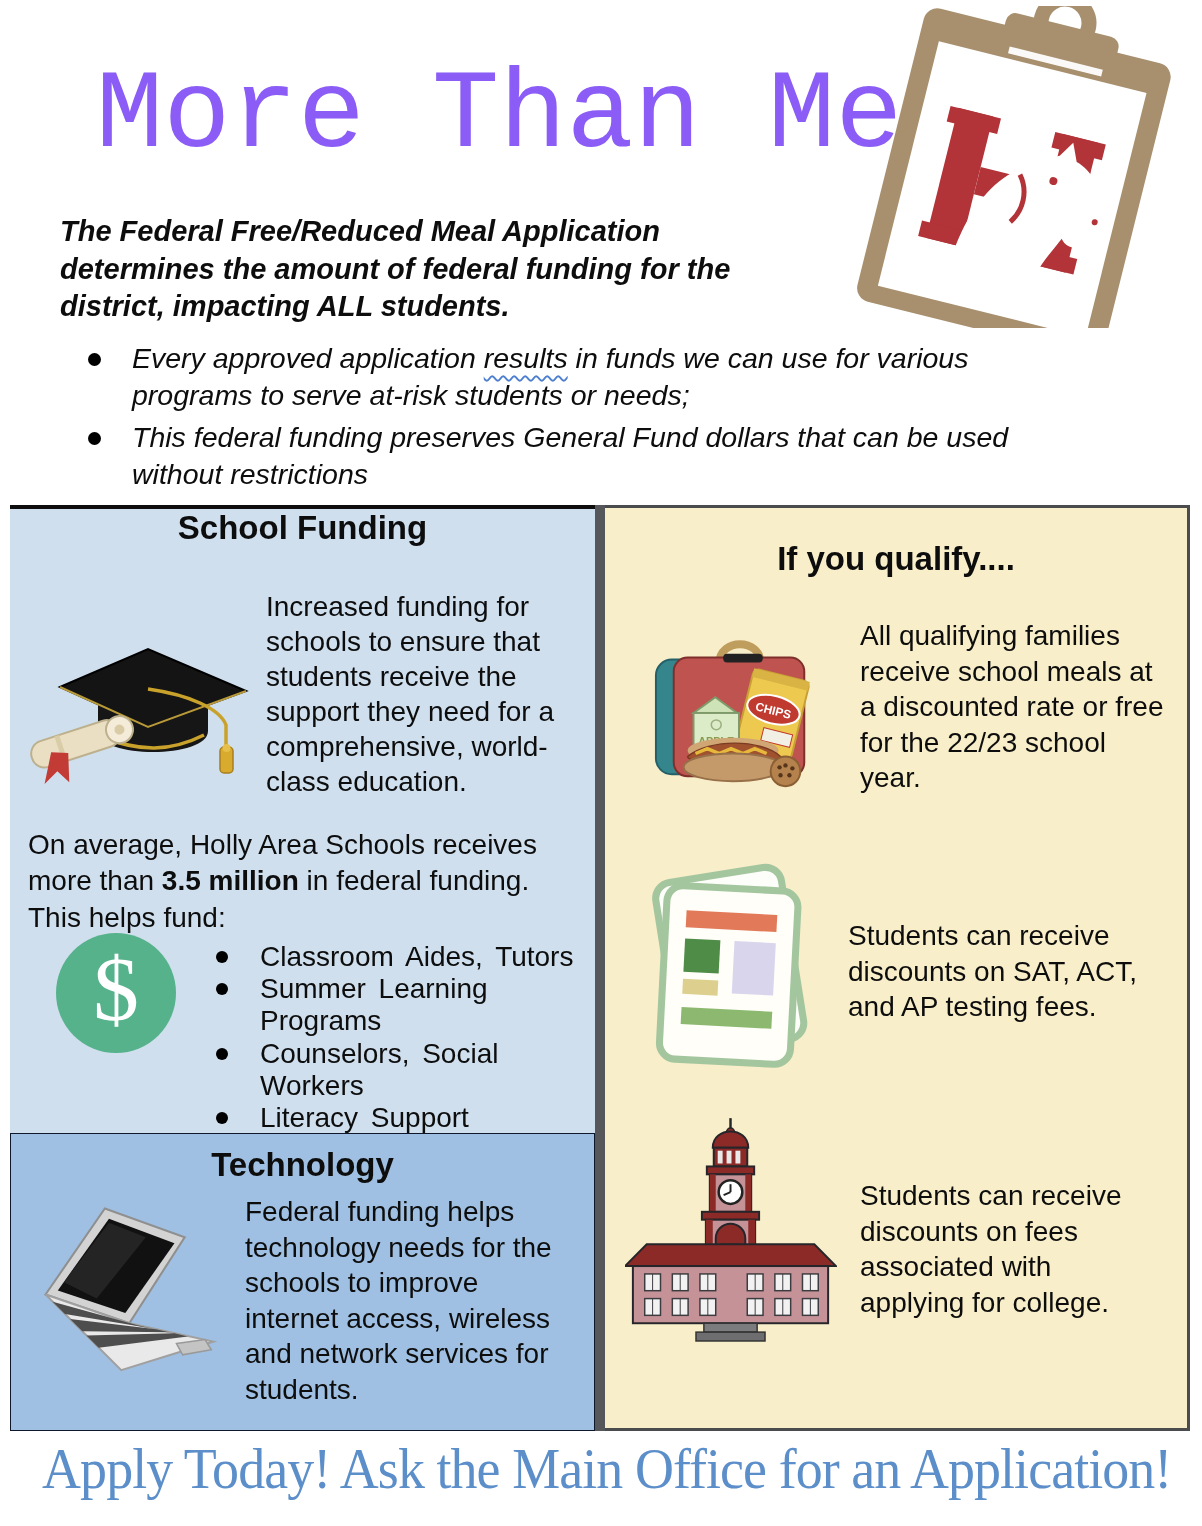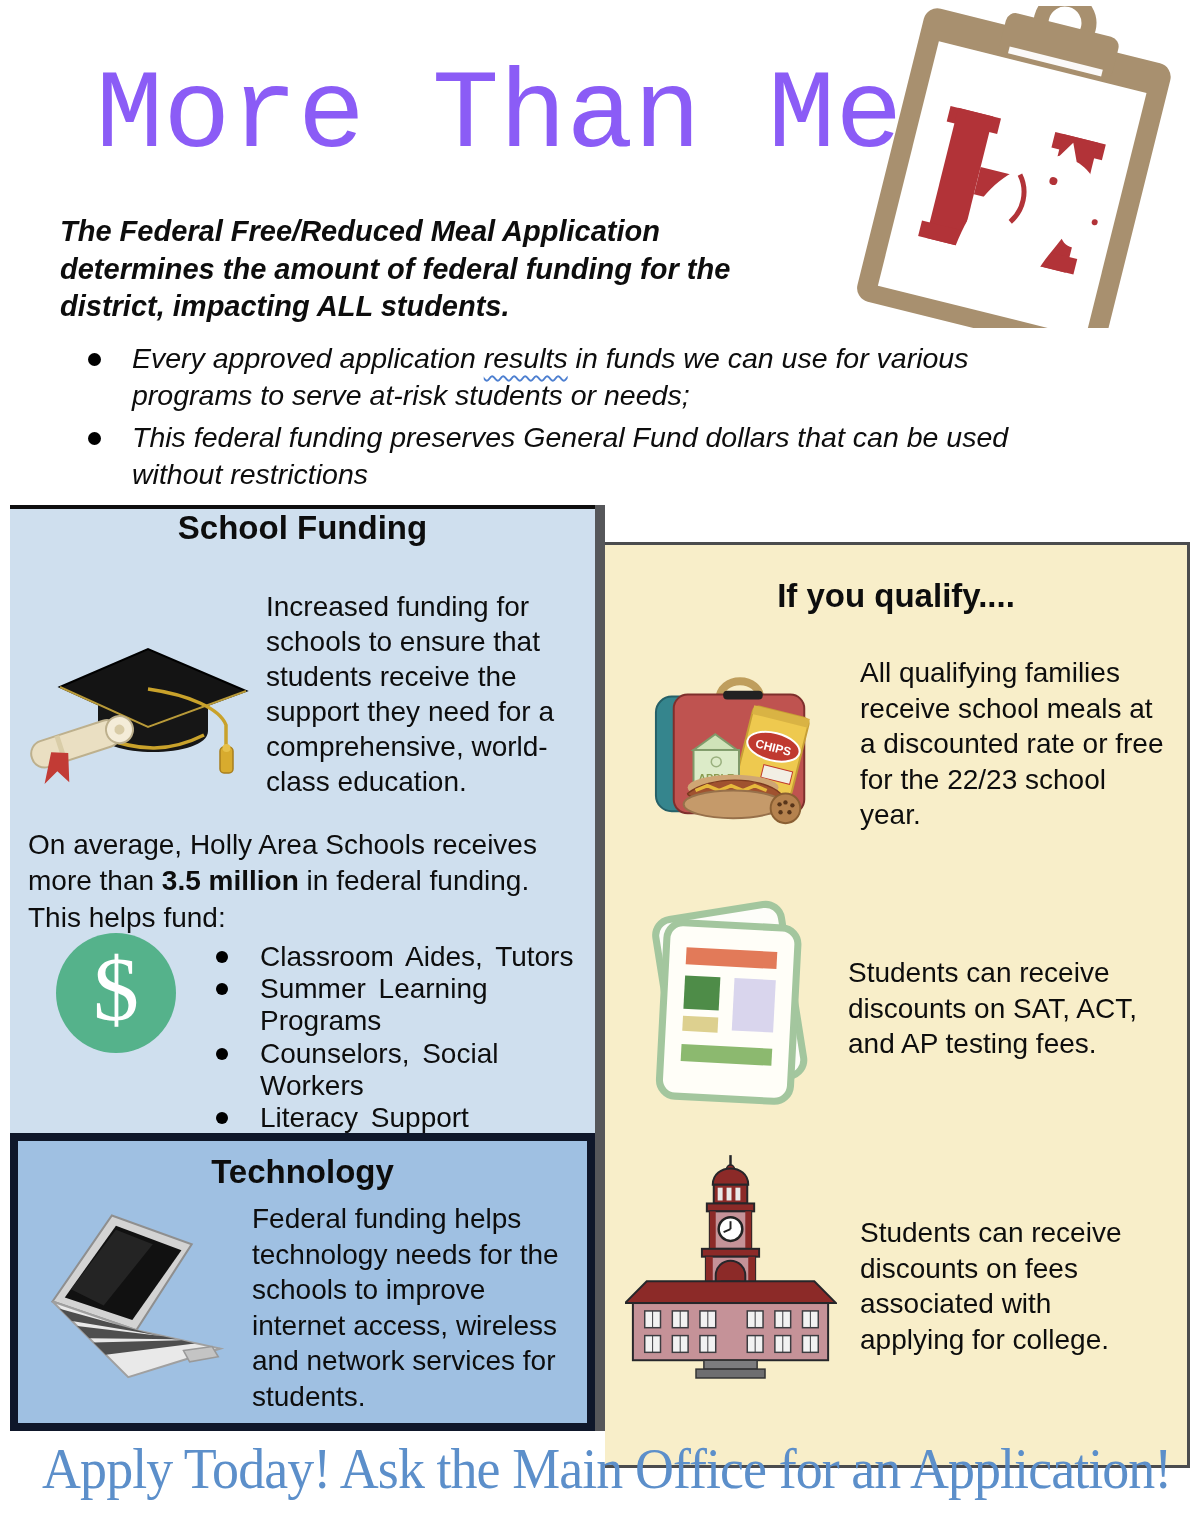--- a/index.html
+++ b/index.html
@@ -17,24 +17,24 @@
   .intro-bullets li{position:relative;padding-left:68px;margin-bottom:4px;}
   .intro-bullets li .dot{position:absolute;left:24px;top:13px;width:13px;height:13px;border-radius:50%;background:#000;}
   .wavy{text-decoration:underline;text-decoration-style:wavy;text-decoration-color:#4d7fd0;
         text-decoration-thickness:2px;text-underline-offset:7px;}
 
   
   .panels{position:absolute;left:10px;top:505px;width:1180px;height:926px;}
   .panel-a{position:absolute;left:0;top:0;width:585px;height:628px;background:#cfdfee;
            border-top:4px solid #0e0e0e;box-sizing:border-box;}
   .panel-b{position:absolute;left:0;top:628px;width:585px;height:298px;background:#9fc0e2;
-           border:8px solid #0f172a;box-sizing:border-box;}
+           border:1px solid #0f172a;box-sizing:border-box;}
   .vdivider{position:absolute;left:585px;top:0;width:10px;height:926px;background:#56575a;}
   .panel-c{position:absolute;left:595px;top:0;width:585px;height:926px;background:#f8eec9;
-           border:3px solid #4b4c4e;border-left:none;box-sizing:border-box;margin-top:37px;}
+           border:3px solid #4b4c4e;border-left:none;box-sizing:border-box;}
 
   .sec-heading{font-size:33px;font-weight:bold;text-align:center;margin:0;}
   .panel-a .sec-heading{}
   .panel-b .sec-heading{padding-top:12px;}
   .panel-c .sec-heading{padding-top:32px;}
 
   .sf-icon{position:absolute;left:10px;top:100px;width:245px;height:180px;}
   .sf-par{position:absolute;left:256px;top:80px;width:300px;font-size:28px;line-height:1.25;}
   .sf-funding{position:absolute;left:18px;top:318px;width:556px;font-size:28px;line-height:1.3;}
   .dollar-circle{position:absolute;left:46px;top:424px;width:120px;height:120px;border-radius:50%;

